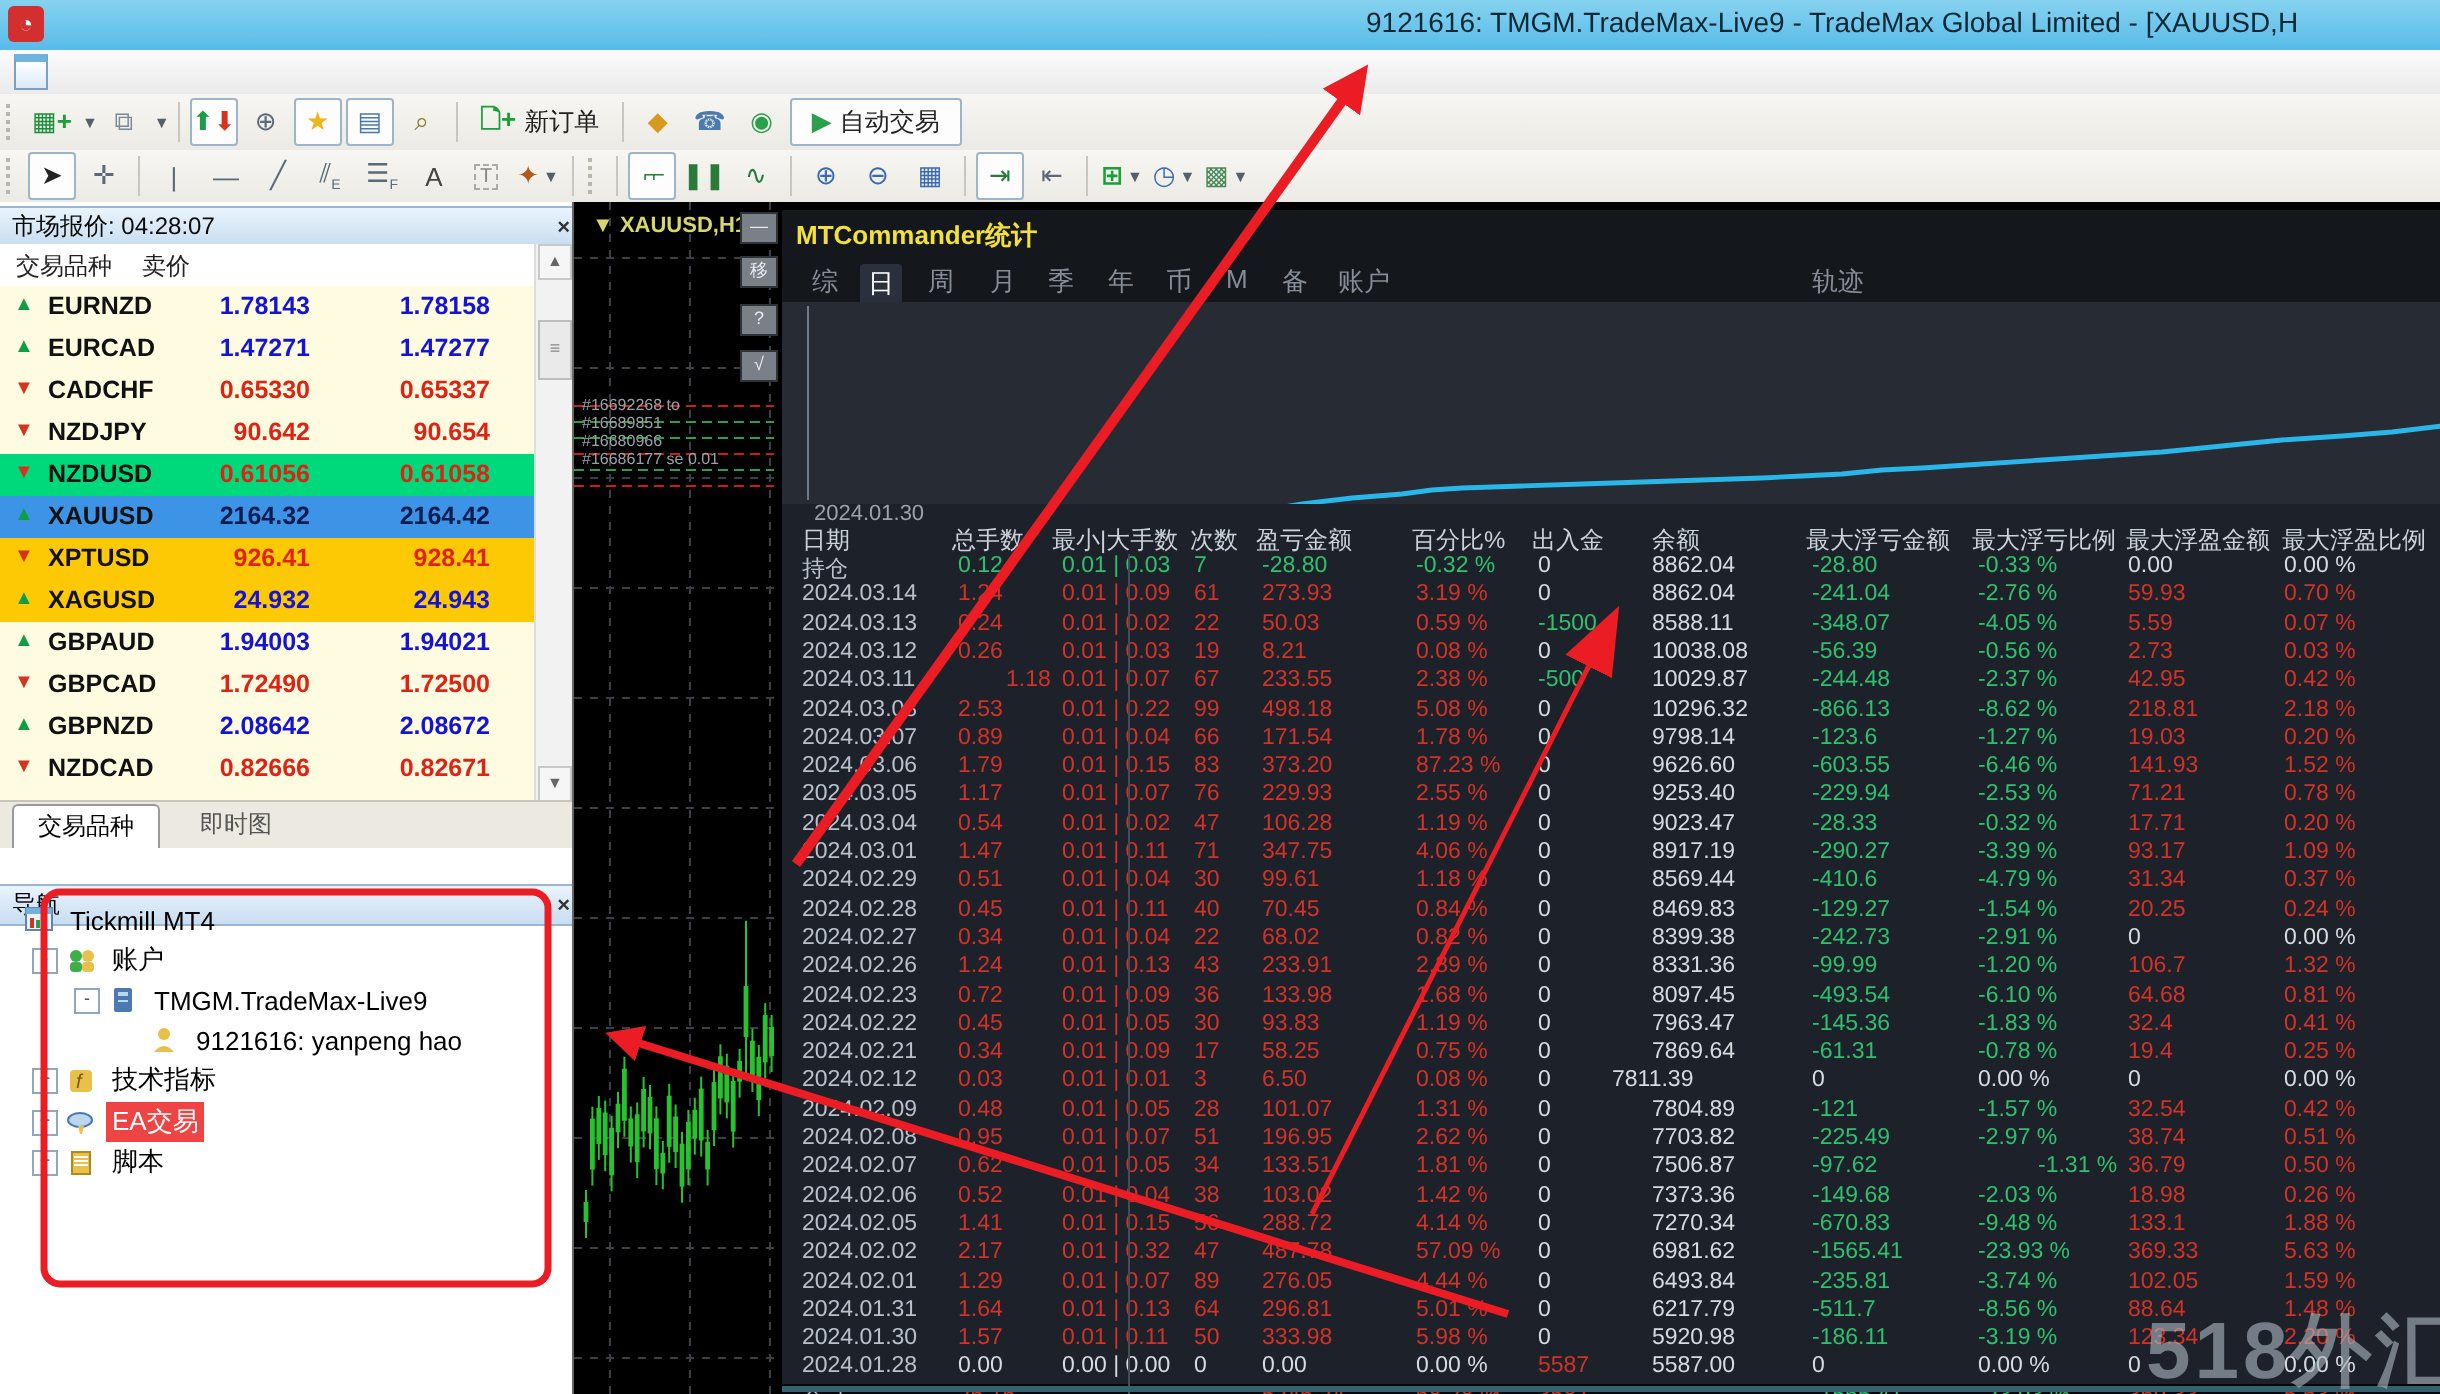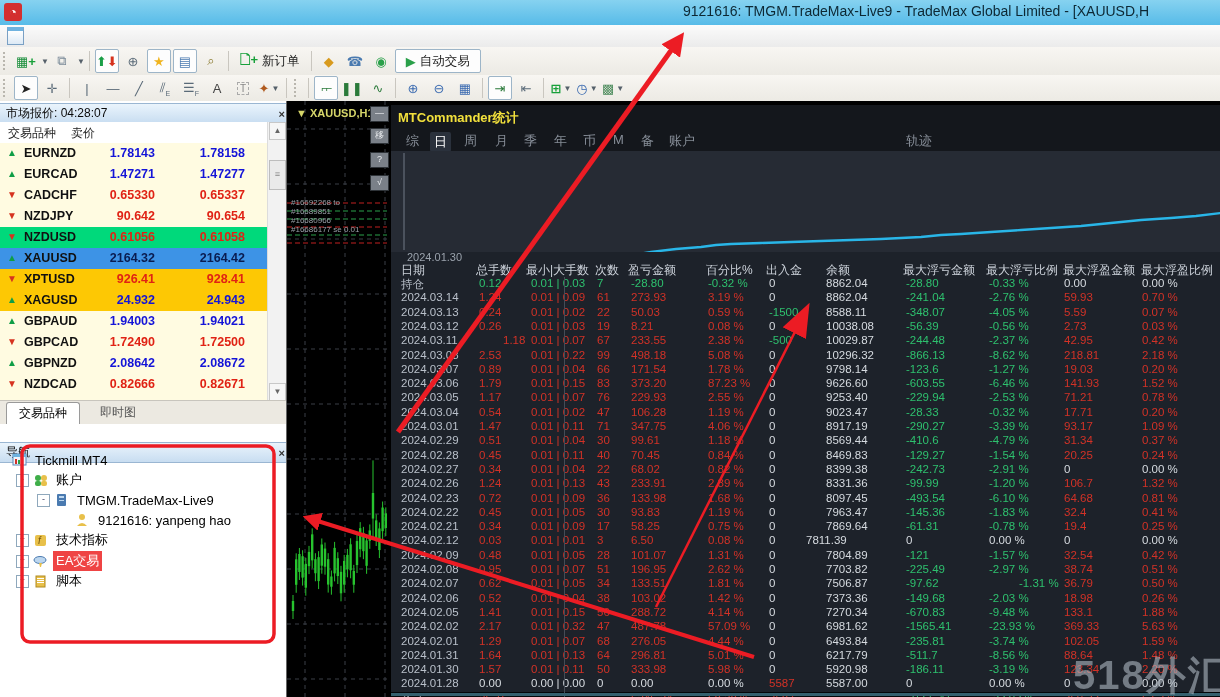--- a/index.html
+++ b/index.html
@@ -895,21 +895,21 @@
               <span class="mtc-cell c-w" style="left: 435px;">6981.62</span>
               <span class="mtc-cell c-g" style="left: 515px;">-1565.41</span>
               <span class="mtc-cell c-g" style="left: 598px;">-23.93 %</span>
               <span class="mtc-cell c-r" style="left: 673px;">369.33</span>
               <span class="mtc-cell c-r" style="left: 751px;">5.63 %</span>
             </div>
             <div class="mtc-row" style="top: 374.5px;">
               <span class="mtc-cell c-d" style="left: 10px;">2024.02.01</span>
               <span class="mtc-cell c-r" style="left: 88px;">1.29</span>
               <span class="mtc-cell c-r" style="left: 140px;">0.01 | 0.07</span>
-              <span class="mtc-cell c-r" style="left: 206px;">68</span>
+              <span class="mtc-cell c-r" style="left: 206px;">89</span>
               <span class="mtc-cell c-r" style="left: 240px;">276.05</span>
               <span class="mtc-cell c-r" style="left: 317px;">4.44 %</span>
               <span class="mtc-cell c-w" style="left: 378px;">0</span>
               <span class="mtc-cell c-w" style="left: 435px;">6493.84</span>
               <span class="mtc-cell c-g" style="left: 515px;">-235.81</span>
               <span class="mtc-cell c-g" style="left: 598px;">-3.74 %</span>
               <span class="mtc-cell c-r" style="left: 673px;">102.05</span>
               <span class="mtc-cell c-r" style="left: 751px;">1.59 %</span>
             </div>
             <div class="mtc-row" style="top: 388.8px;">

